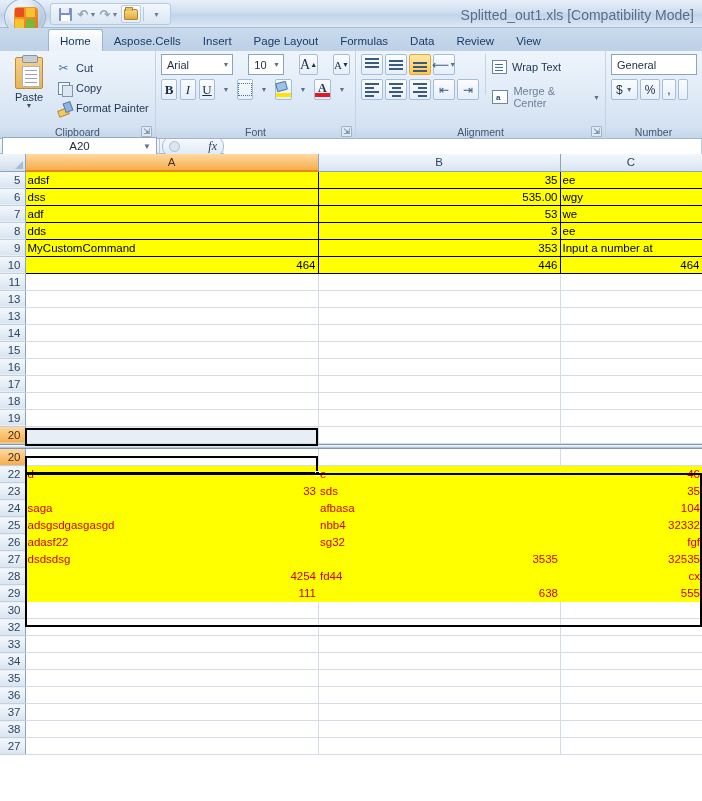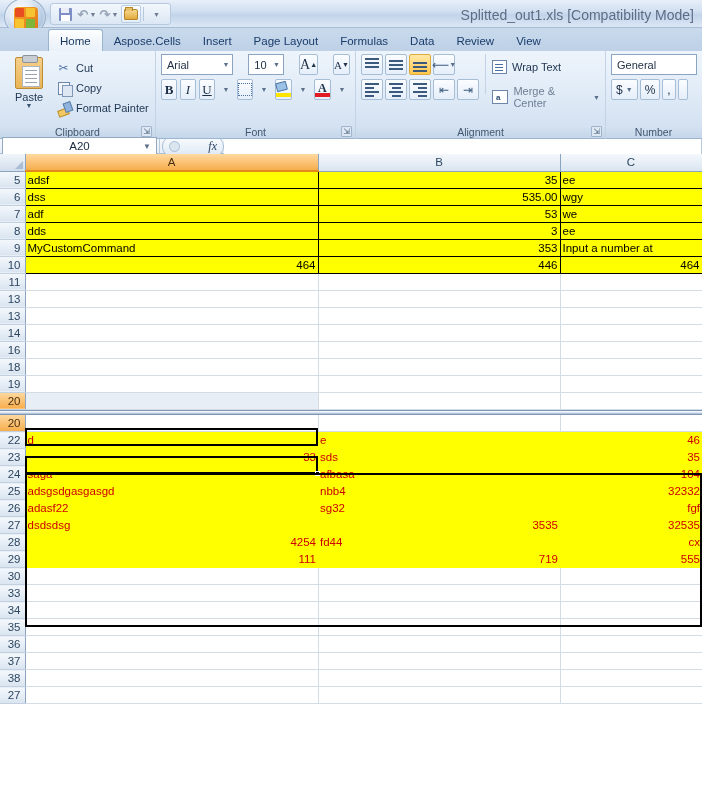--- a/index.html
+++ b/index.html
@@ -671,21 +671,33 @@
           <td class="cell blank txt"></td>
           <td class="cell blank txt"></td>
         </tr>
         <tr>
           <td class="rowhead">14</td>
           <td class="cell blank txt"></td>
           <td class="cell blank txt"></td>
           <td class="cell blank txt"></td>
         </tr>
         <tr>
+          <td class="rowhead">15</td>
+          <td class="cell blank txt"></td>
+          <td class="cell blank txt"></td>
+          <td class="cell blank txt"></td>
+        </tr>
+        <tr>
           <td class="rowhead">16</td>
+          <td class="cell blank txt"></td>
+          <td class="cell blank txt"></td>
+          <td class="cell blank txt"></td>
+        </tr>
+        <tr>
+          <td class="rowhead">17</td>
           <td class="cell blank txt"></td>
           <td class="cell blank txt"></td>
           <td class="cell blank txt"></td>
         </tr>
         <tr>
           <td class="rowhead">18</td>
           <td class="cell blank txt"></td>
           <td class="cell blank txt"></td>
           <td class="cell blank txt"></td>
         </tr>
@@ -758,25 +770,31 @@
         </tr>
         <tr>
           <td class="rowhead">28</td>
           <td class="cell yellowplain num">4254</td>
           <td class="cell yellowplain txt">fd44</td>
           <td class="cell yellowplain num">cx</td>
         </tr>
         <tr>
           <td class="rowhead">29</td>
           <td class="cell yellowplain num">111</td>
-          <td class="cell yellowplain num">719</td>
+          <td class="cell yellowplain num">638</td>
           <td class="cell yellowplain num">555</td>
         </tr>
         <tr>
           <td class="rowhead">30</td>
+          <td class="cell blank txt"></td>
+          <td class="cell blank txt"></td>
+          <td class="cell blank txt"></td>
+        </tr>
+        <tr>
+          <td class="rowhead">32</td>
           <td class="cell blank txt"></td>
           <td class="cell blank txt"></td>
           <td class="cell blank txt"></td>
         </tr>
         <tr>
           <td class="rowhead">33</td>
           <td class="cell blank txt"></td>
           <td class="cell blank txt"></td>
           <td class="cell blank txt"></td>
         </tr>

